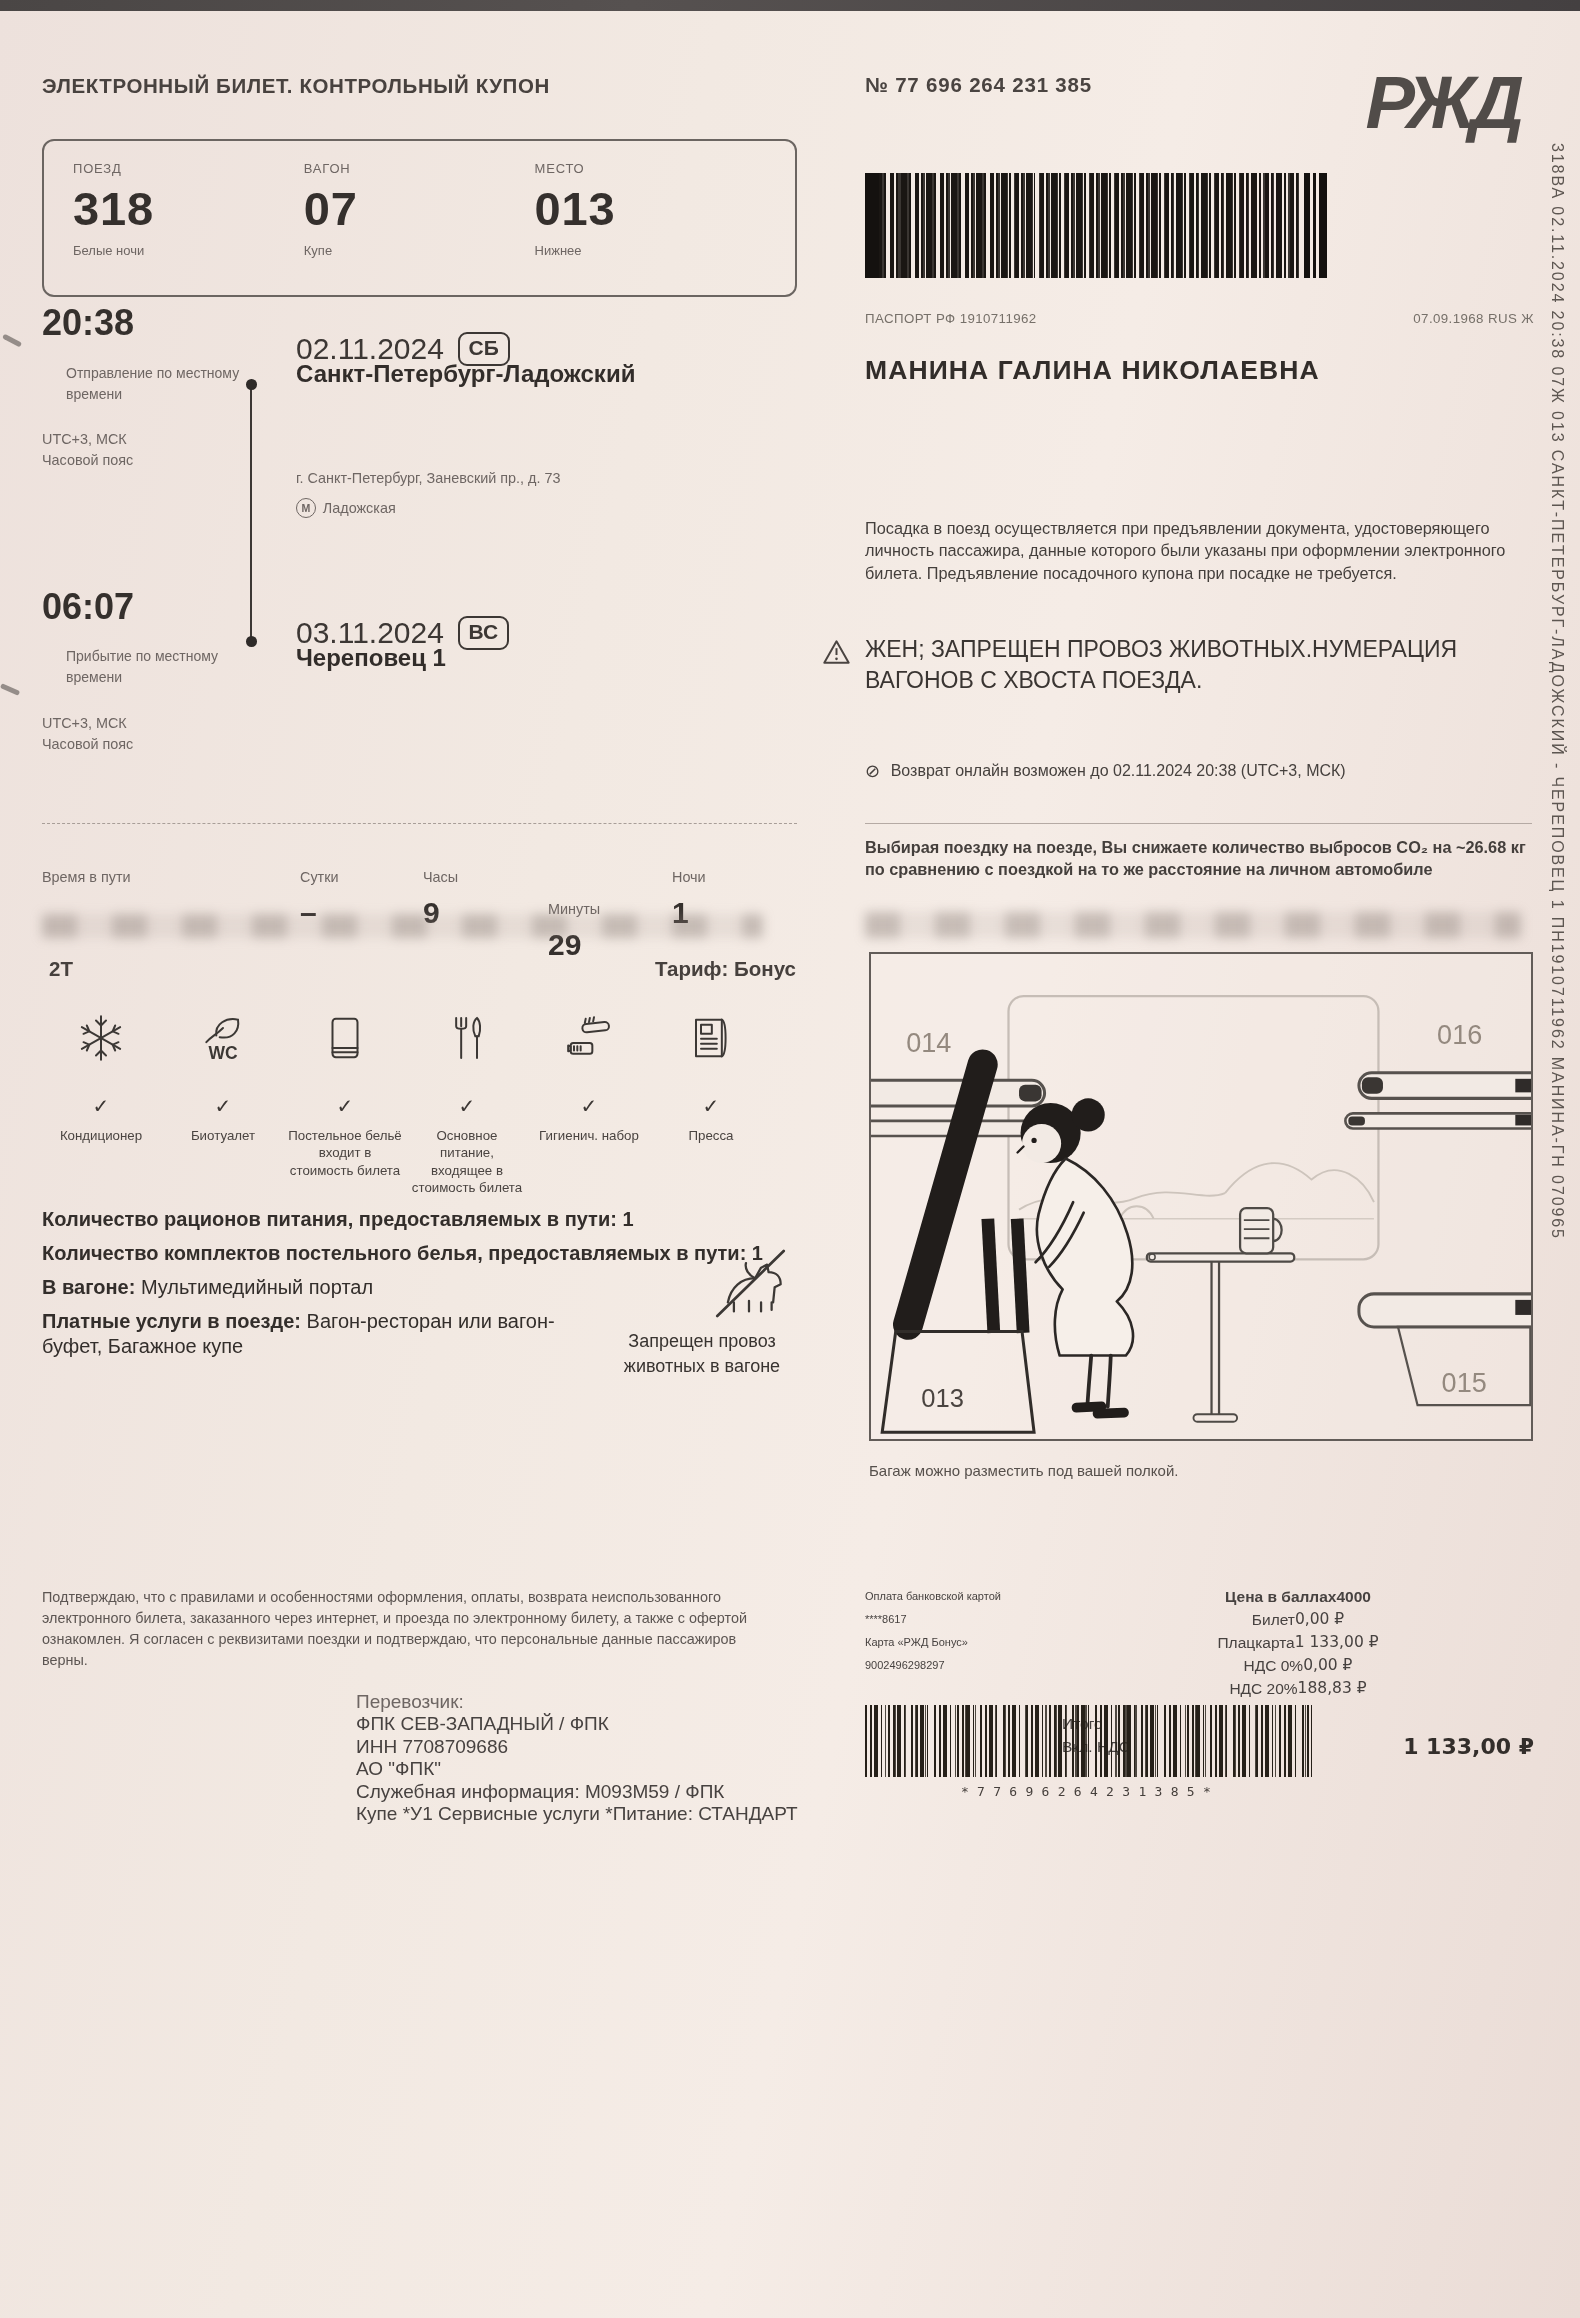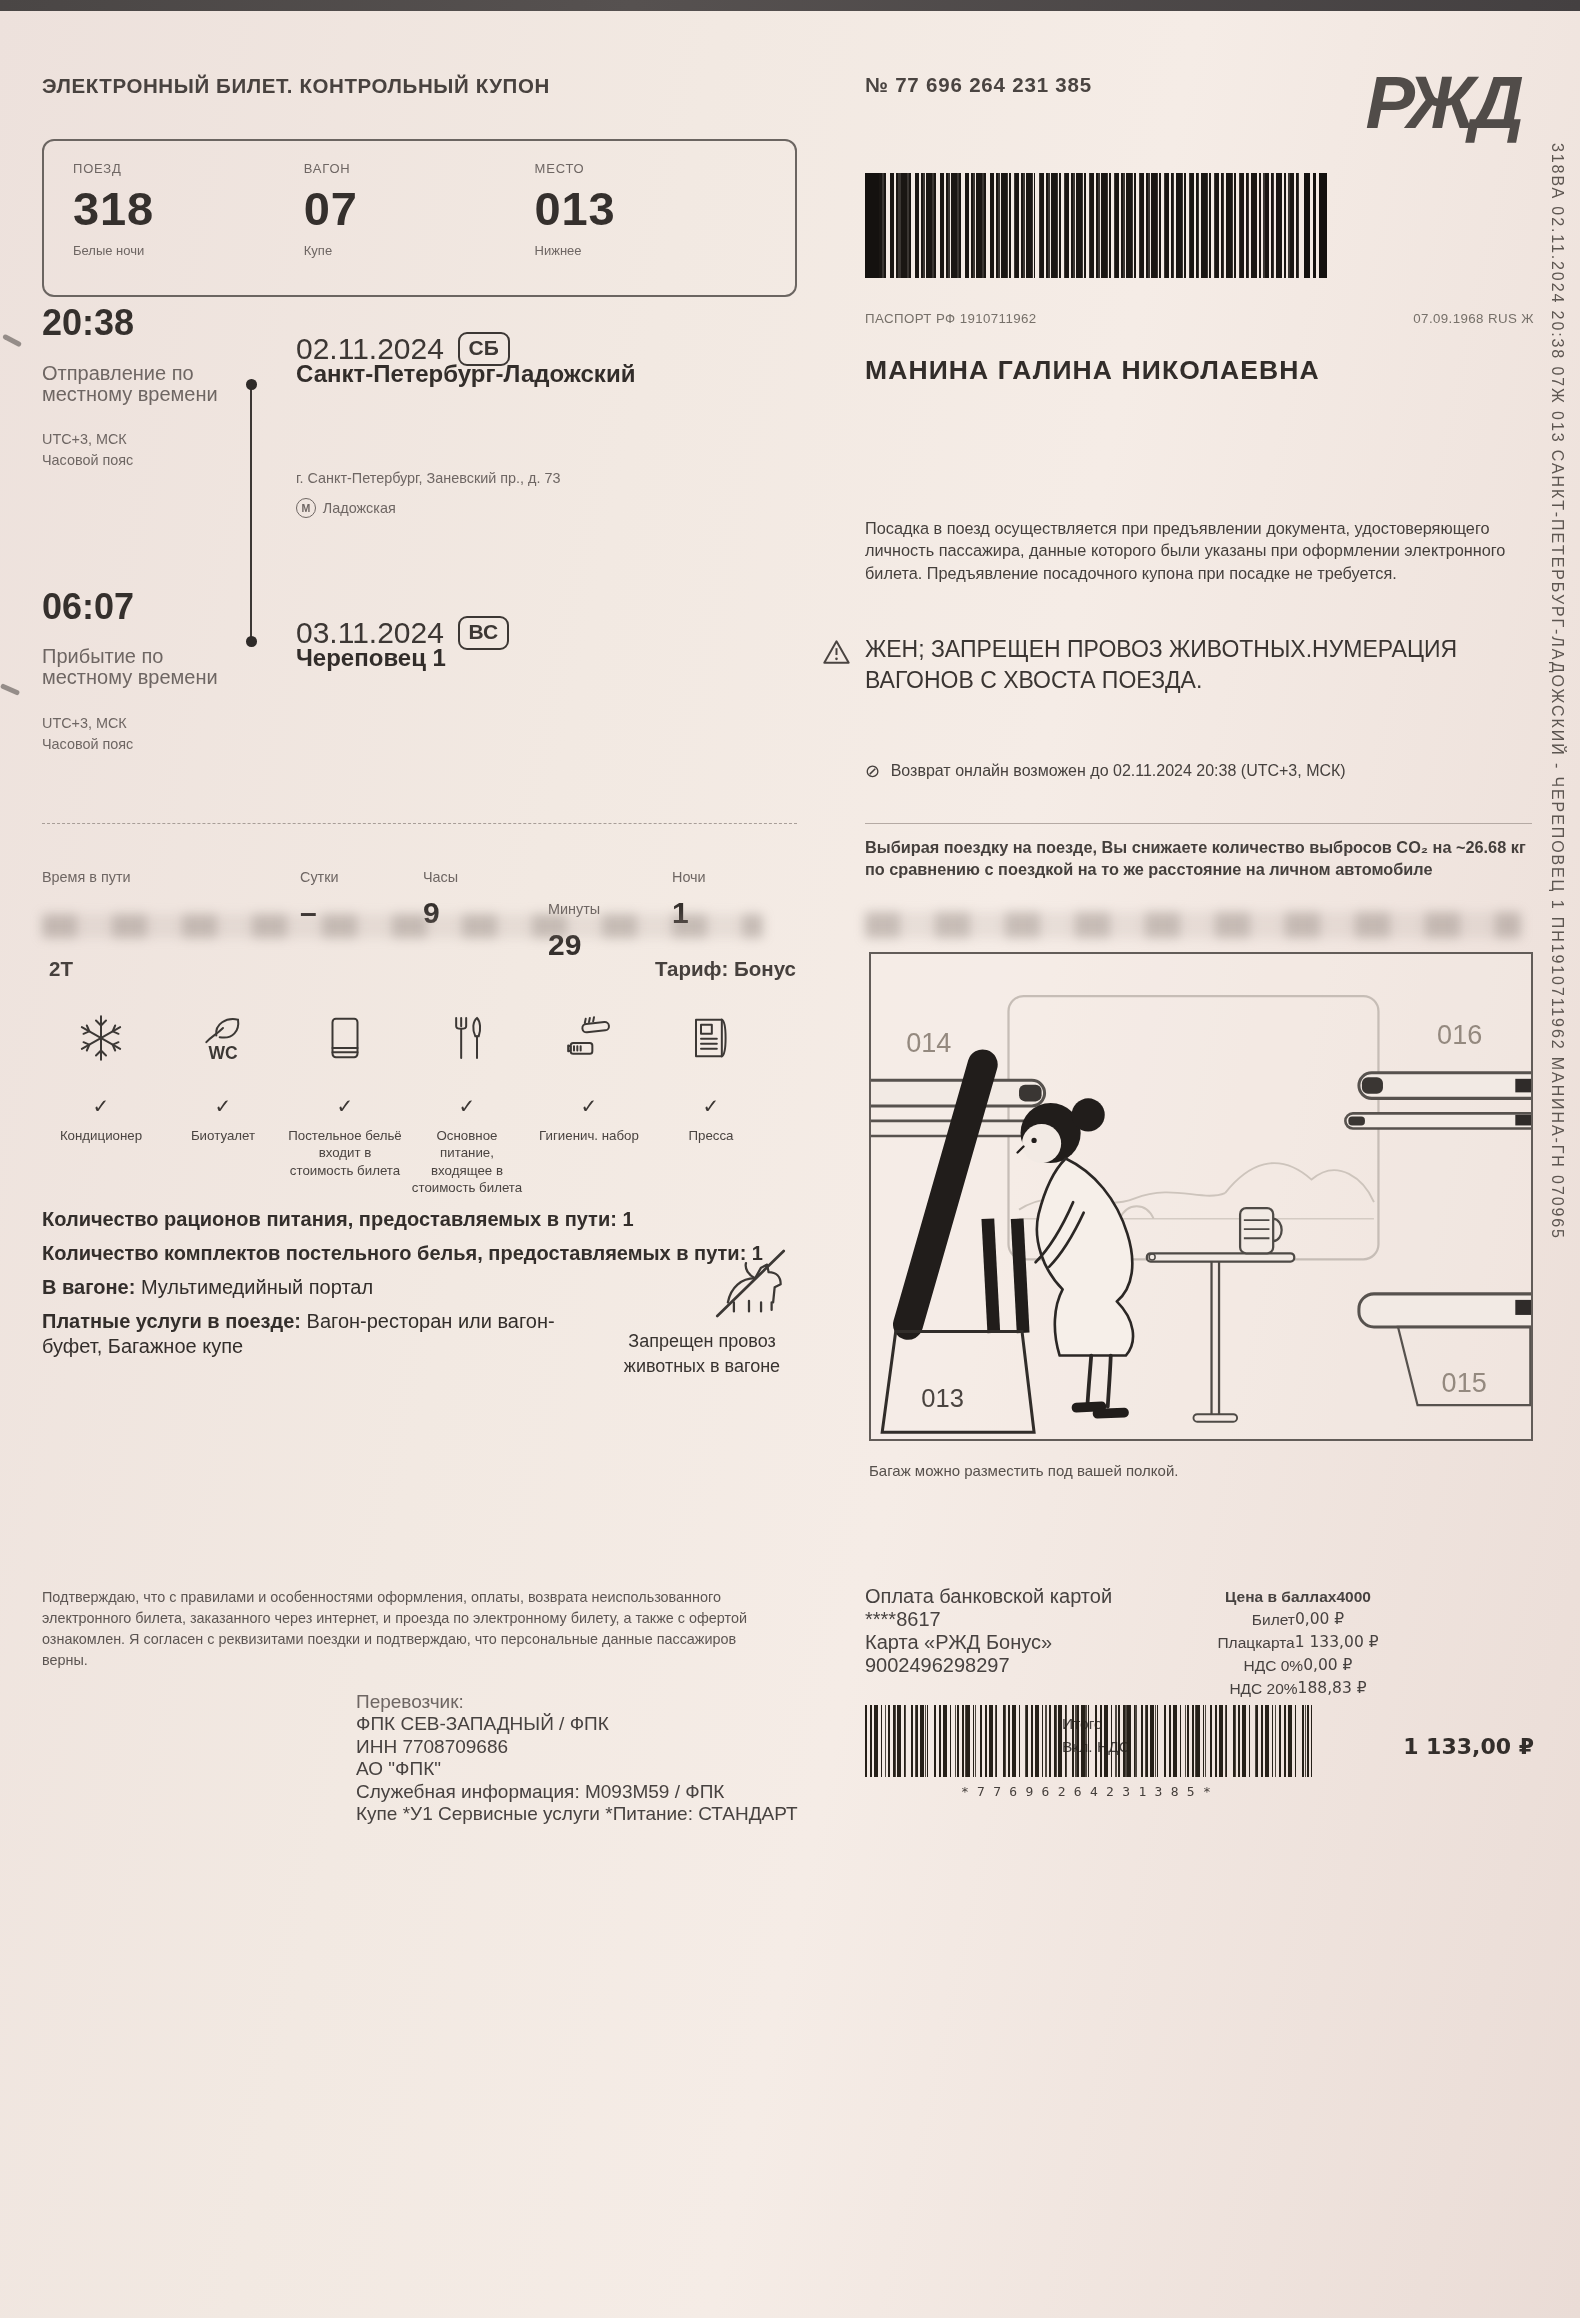--- a/index.html
+++ b/index.html
@@ -14,21 +14,21 @@
   .rzd-logo{left:1361px;top:55px;width:178px;height:95px;}
   
   .trip-box{left:42px;top:139px;width:755px;height:158px;border:2.3px solid #6b6561;border-radius:12px;
             display:flex;box-sizing:border-box;padding:20px 29px;}
   .trip-col{width:33.3%;}
   .trip-col .lbl{font-size:13px;color:#6e6663;letter-spacing:0.8px;}
   .trip-col .num{font-size:47px;font-weight:700;color:#35302d;margin-top:4.6px;letter-spacing:0.8px;}
   .trip-col .note{font-size:13px;color:#6e6663;margin-top:7.6px;}
   
   .big-time{font-size:36px;font-weight:700;color:#35302d;}
-  .dir-note{font-size:20px;line-height:20.5px;width:190px;}
+  .dir-note{font-size:14px;line-height:20.5px;width:190px;margin-left:24px;}
   .date-row{font-size:30px;color:#3c3734;display:flex;align-items:center;gap:13.7px;margin-top:32px;}
   .dow-badge{font-size:21px;font-weight:600;border:2.3px solid #3c3734;border-radius:9px;padding:2.3px 9px 3.8px;}
   .station{font-size:24px;font-weight:700;color:#322d2a;line-height:42px;}
   .addr{font-size:14.4px;color:#6e6663;}
   .metro-row{display:flex;align-items:center;gap:6.8px;font-size:14.4px;color:#6e6663;}
   .metro-ic{display:inline-flex;align-items:center;justify-content:center;width:18px;height:18px;border:1.5px solid #6e6663;
             border-radius:50%;font-size:10.6px;font-weight:700;color:#6e6663;}
   .tl-line{left:250px;top:388px;width:2.3px;height:250px;background:#3c3734;}
   .tl-dot{width:10.6px;height:10.6px;border-radius:50%;background:#2f2b29;}
   
@@ -58,21 +58,21 @@
   .refund .gl{font-size:18px;line-height:18px;}
   
   .cabin{left:869px;top:952px;width:664px;height:489px;border:2.3px solid #625c58;box-sizing:border-box;background:rgba(246,239,233,.35);}
   .cabin-caption{left:869px;top:1462px;font-size:15px;color:#56504c;}
   
   .confirm{left:42px;top:1587px;width:717px;font-size:14.4px;line-height:21px;color:#5c5552;}
   .issued{left:42px;top:1691px;font-size:14px;line-height:20px;color:#6e6663;}
   .issued .gap{height:7.6px;}
   .carrier{left:356px;top:1691px;font-size:19px;line-height:22.4px;color:#474240;}
   .carrier .lbl{color:#6e6663;}
-  .payleft{left:865px;top:1585px;font-size:20px;line-height:23px;color:#474240;}
+  .payleft{left:865px;top:1585px;font-size:11px;line-height:23px;color:#474240;}
   .prices{left:1062px;top:1585px;width:472px;font-size:15.5px;line-height:23px;color:#474240;}
   .prow{display:flex;justify-content:center;}
   .prow.b{font-weight:600;}
   .ptotal{display:flex;justify-content:space-between;align-items:flex-end;margin-top:12px;}
   .ptotal .val{font-size:22px;font-weight:700;color:#332e2b;}
   .rub{font-family:"DejaVu Sans","Liberation Sans",sans-serif;}
   
   .pdf417{left:865px;top:173px;width:436px;height:105px;
     background-image:
       repeating-linear-gradient(90deg,#1a1613 0 3.8px,rgba(0,0,0,0) 3.8px 6px,#1a1613 6px 7.6px,rgba(0,0,0,0) 7.6px 11.4px,#1a1613 11.4px 16.7px,rgba(0,0,0,0) 16.7px 19px,#1a1613 19px 20.5px,rgba(0,0,0,0) 20.5px 25px),

